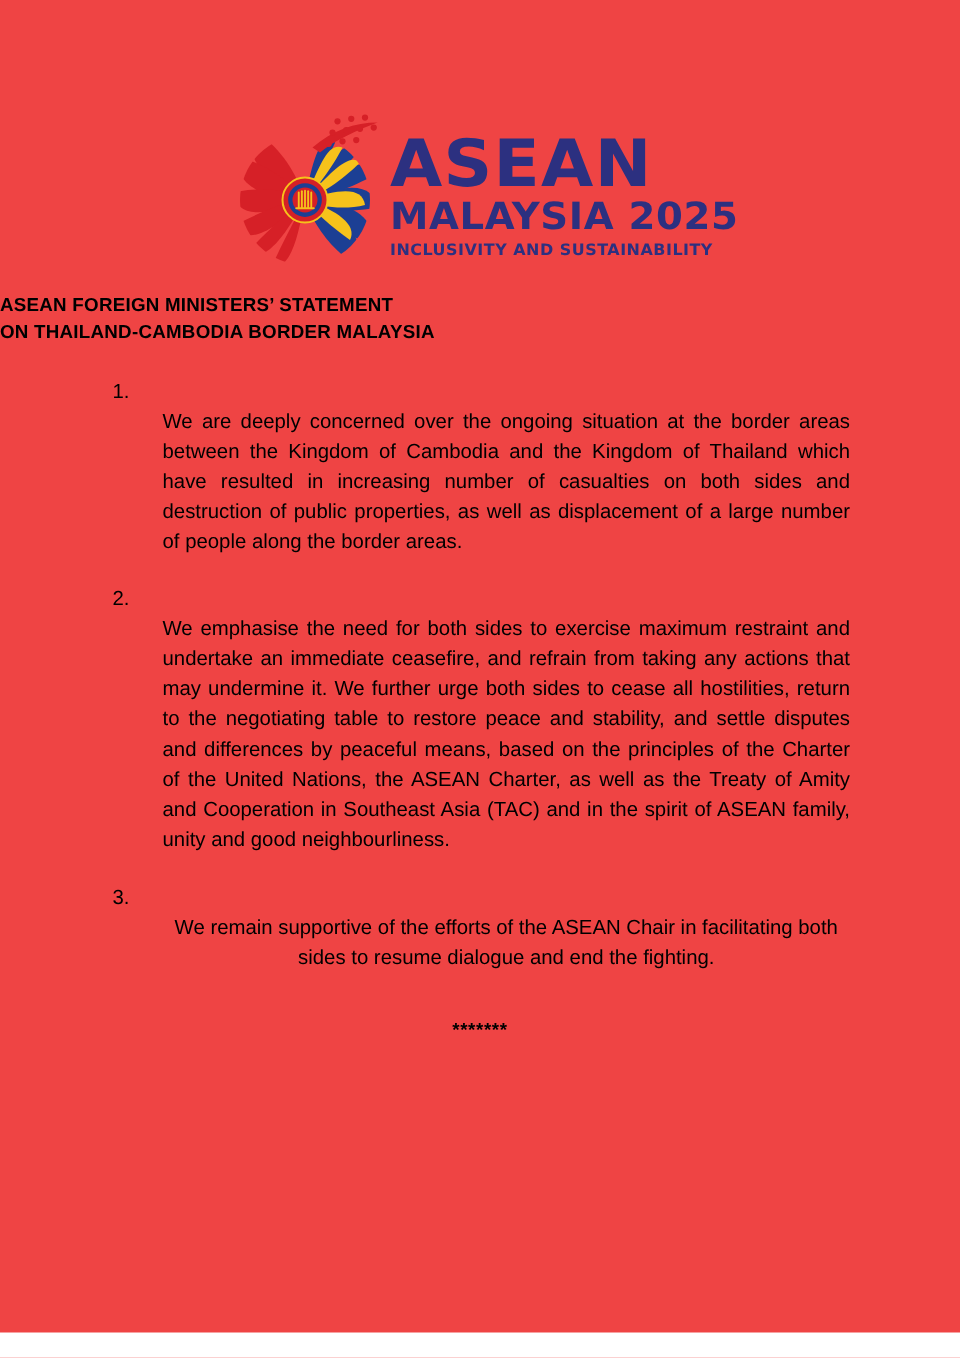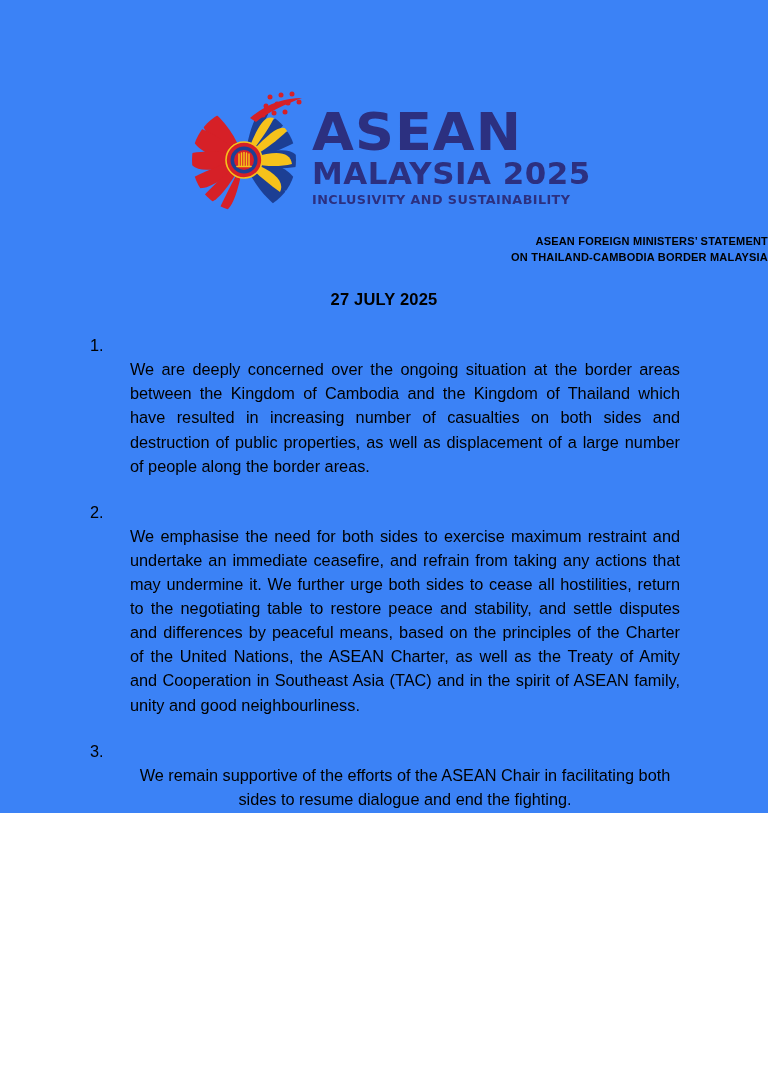--- a/index.html
+++ b/index.html
@@ -12,22 +12,22 @@
     width: 768px;
     height: 1086px;
     font-family: "Liberation Sans", sans-serif;
     color: #000000;
     -webkit-font-smoothing: antialiased;
   }
 
   .page {
     position: relative;
     width: 768px;
-    height: 813px;
-    background: #3b82f6;
+    height: 1066px;
+    background: #ef4444;
     box-sizing: border-box;
     overflow: hidden;
   }
 
   
   .logo-block {
     display: flex;
     align-items: flex-start;
     justify-content: center;
     padding-top: 88px;
@@ -79,23 +79,23 @@
     letter-spacing: 0.4px;
     color: #2c3080;
     margin-top: 3px;
     transform: scaleX(1.02);
     transform-origin: left center;
   }
 
   
   .doc-title {
     margin: 20px 0 0 0;
-    text-align: right;
-    font-weight: 700;
-    font-size: 11px;
+    text-align: left;
+    font-weight: 700;
+    font-size: 15px;
     line-height: 1.42;
     letter-spacing: 0.2px;
   }
   .doc-title .tline { display: block; }
 
   .doc-date {
     margin: 25px 0 0 0;
     text-align: center;
     font-weight: 700;
     font-size: 16.5px;
@@ -220,21 +220,20 @@
       </div>
 
     </div>
   </div>
 
   <h1 class="doc-title">
     <span class="tline">ASEAN FOREIGN MINISTERS’ STATEMENT</span>
     <span class="tline">ON THAILAND-CAMBODIA BORDER MALAYSIA</span>
   </h1>
 
-  <div class="doc-date">27 JULY 2025</div>
 
   <div class="body-wrap">
 
     <div class="clause">
       <div class="clause-num">1.</div>
       <div class="clause-text">We are deeply concerned over the ongoing situation at the border areas between the Kingdom of Cambodia and the Kingdom of Thailand which have resulted in increasing number of casualties on both sides and destruction of public properties, as well as displacement of a large number of people along the border areas.</div>
     </div>
 
     <div class="clause">
       <div class="clause-num">2.</div>

